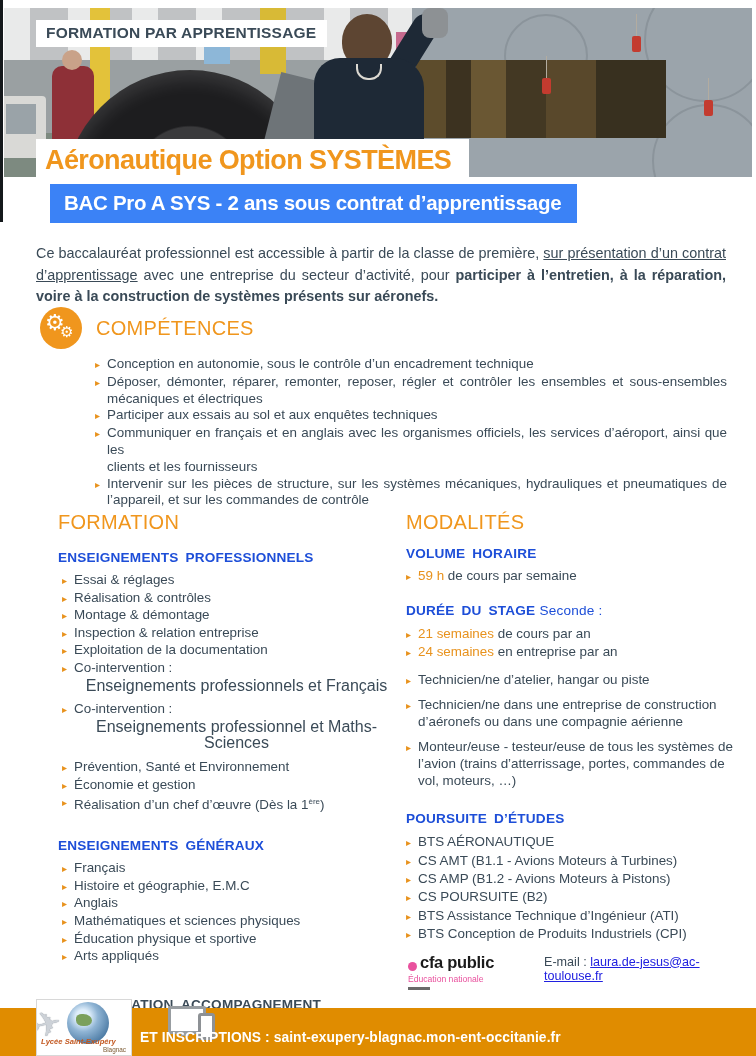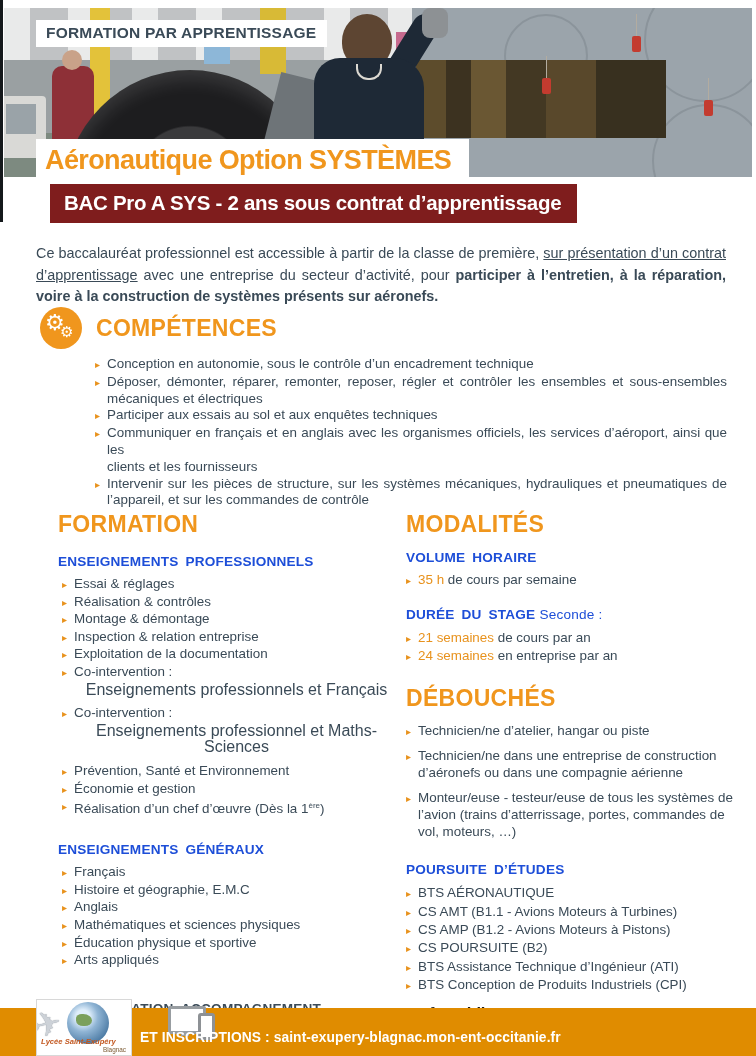--- a/index.html
+++ b/index.html
@@ -36,35 +36,35 @@
   .ph-head{position:absolute;left:38px;top:0;width:50px;height:54px;border-radius:50% 50% 46% 46%;background:#5d4532;}
   .ph-body{position:absolute;left:10px;top:44px;width:110px;height:130px;background:#1e2936;border-radius:26px 30px 0 0;}
   .ph-arm{position:absolute;left:92px;top:-4px;width:26px;height:86px;background:#1e2936;transform:rotate(32deg);border-radius:12px;}
   .ph-glove{position:absolute;left:118px;top:-6px;width:26px;height:30px;background:#8d9194;border-radius:8px;}
   .ph-necklace{position:absolute;left:52px;top:50px;width:22px;height:14px;border:2px solid #dcd9d2;border-top:none;border-radius:0 0 12px 12px;}
 
   .toplabel{position:absolute;left:36px;top:20px;background:#fff;padding:4px 11px 5px 10px;
       font-size:15.5px;font-weight:bold;color:#3a4a57;letter-spacing:.2px;}
   .titlebox{position:absolute;left:36px;top:139px;background:#fff;padding:6px 18px 5px 9px;}
   .titlebox h1{margin:0;font-size:27px;font-weight:bold;color:#f0961d;letter-spacing:-.6px;white-space:nowrap;}
-  .subbar{position:absolute;left:50px;top:184px;background:#7f1d1d;color:#fff;padding:7px 16px 8px 14px;
+  .subbar{position:absolute;left:50px;top:184px;background:#3b82f6;color:#fff;padding:7px 16px 8px 14px;
       font-size:20.5px;font-weight:bold;letter-spacing:-.3px;white-space:nowrap;}
 
   
   .intro{position:absolute;left:36px;top:229px;width:690px;font-size:14.4px;line-height:21.5px;text-align:justify;}
   .intro .ul{text-decoration:underline;}
   .intro .b{font-weight:bold;}
 
   
   .comp{position:absolute;left:40px;top:307px;width:694px;}
   .comp-head{display:flex;align-items:center;gap:14px;}
   .comp-icon{position:relative;width:42px;height:42px;border-radius:50%;background:#f0961d;flex:0 0 auto;}
   .comp-icon .g1{position:absolute;left:5px;top:3px;font-size:22px;color:#fff;}
   .comp-icon .g2{position:absolute;left:20px;top:16px;font-size:15px;color:#fff;}
-  h2.section{margin:0;font-size:23px;font-weight:bold;color:#f0961d;letter-spacing:.3px;}
+  h2.section{margin:0;font-size:20px;font-weight:normal;color:#f0961d;letter-spacing:.3px;}
   ul.blist{list-style:none;margin:7px 0 0;padding:0;}
   ul.blist li{display:flex;gap:7px;}
   .arr{color:#e8921d;font-size:10px;line-height:inherit;padding-top:1px;flex:0 0 auto;}
   .comp ul.blist{margin-left:55px;width:632px;font-size:13.4px;line-height:16.8px;text-align:justify;}
   .comp ul.blist .txt{white-space:pre-line;}
 
   
   .col-left{position:absolute;left:58px;top:511px;width:338px;}
   .col-right{position:absolute;left:406px;top:511px;width:334px;}
   h3.sub{margin:16px 0 5px;font-size:13.6px;font-weight:bold;color:#1d4ed8;letter-spacing:.2px;word-spacing:3px;}
@@ -264,36 +264,35 @@
 
     <div class="consolidation">CONSOLIDATION, ACCOMPAGNEMENT PERSONNALISÉ ET ACCOMPAGNEMENT AU CHOIX D’ORIENTATION</div>
   </div>
 
   <div class="col-right">
     <h2 class="section">MODALITÉS</h2>
     <h3 class="sub" style="margin-top:12px;">VOLUME HORAIRE</h3>
     <ul class="blist indent">
       <li>
           <span class="arr">▸</span>
-          <span><span class="hl">35 h</span><span> de cours par semaine</span></span>
+          <span><span class="hl">59 h</span><span> de cours par semaine</span></span>
         </li>
     </ul>
     <h3 class="sub" style="margin-top:17px;"><span>DURÉE DU STAGE</span><span class="norm"> Seconde :</span></h3>
     <ul class="blist indent" style="line-height:17.2px;">
       <li>
           <span class="arr">▸</span>
           <span><span class="hl">21 semaines</span><span> de cours par an</span></span>
         </li>
       <li>
           <span class="arr">▸</span>
           <span><span class="hl">24 semaines</span><span> en entreprise par an</span></span>
         </li>
     </ul>
 
-    <h2 class="section" style="margin-top:20px;">DÉBOUCHÉS</h2>
     <ul class="blist spaced" style="margin-top:10px;">
       <li>
           <span class="arr">▸</span>
           <span>Technicien/ne d’atelier, hangar ou piste</span>
         </li>
       <li>
           <span class="arr">▸</span>
           <span>Technicien/ne dans une entreprise de construction d’aéronefs ou dans une compagnie aérienne</span>
         </li>
       <li>

